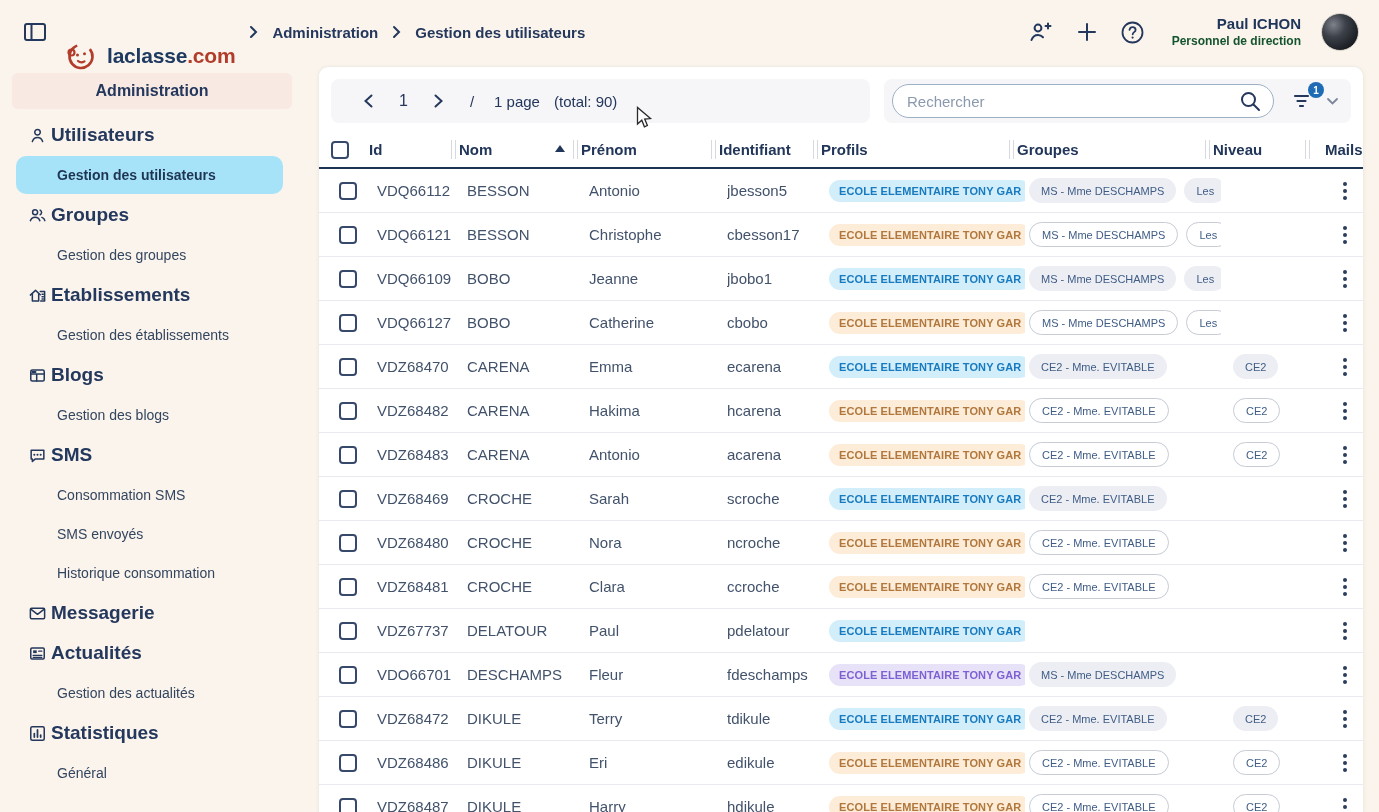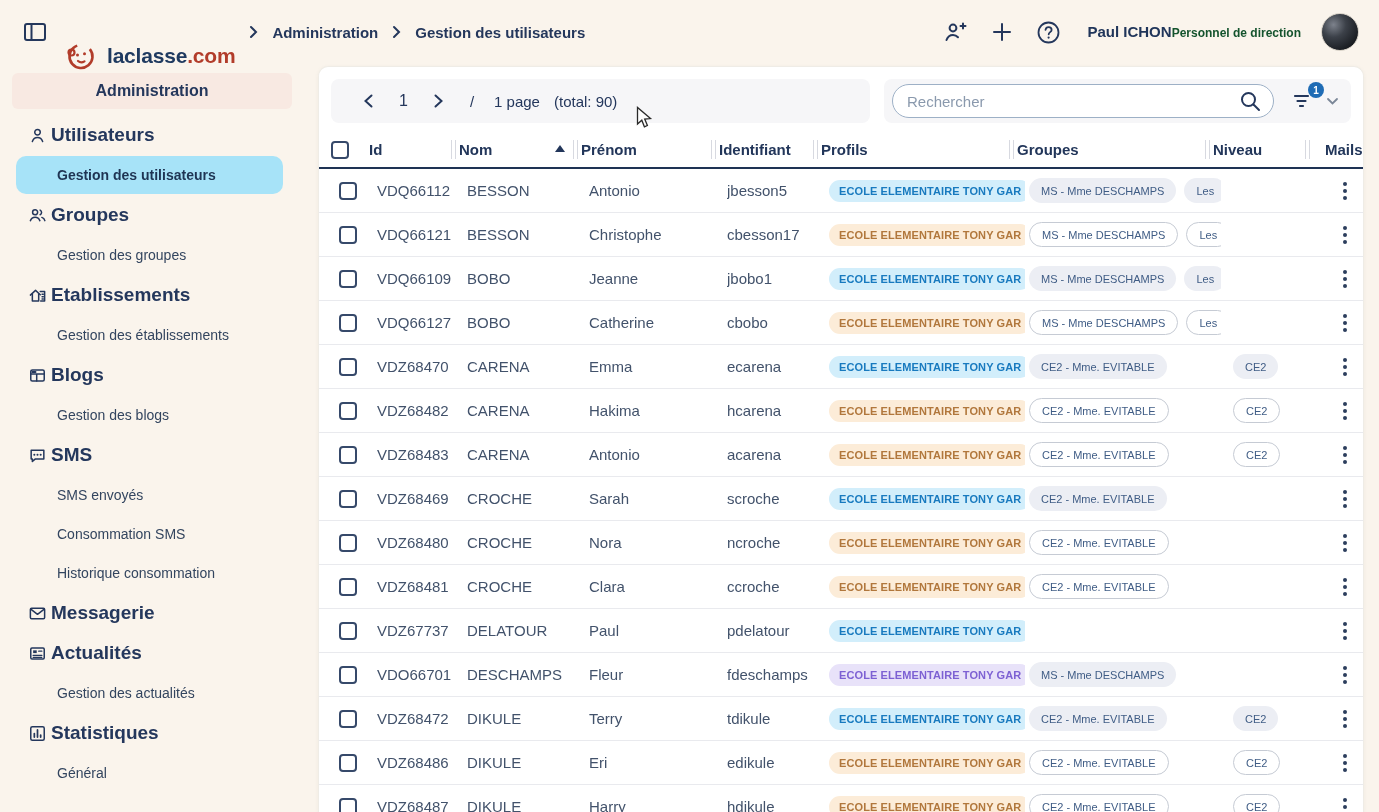--- a/index.html
+++ b/index.html
@@ -11,21 +11,21 @@
   
   .topbar { height:64px; display:flex; align-items:center; padding:0 20px 0 22px; }
   .tb-toggle { width:26px; height:26px; display:flex; align-items:center; justify-content:center; cursor:pointer; }
   .logo-wrap { display:flex; align-items:center; gap:10px; margin-left:16px;margin-top:48px; }
   .wordmark { font-size:21px; font-weight:bold; color:#1f3a60; letter-spacing:-.2px; }
   .wordmark .tld { color:#b23c2a; }
   .crumb-sep { margin:0 14px; display:flex; align-items:center; }
   .crumb { font-size:15px; font-weight:600; color:#24375c; cursor:pointer; }
   .tb-right { margin-left:auto; display:flex; align-items:center; gap:20px; }
   .tb-icon { width:26px; height:26px; display:flex; align-items:center; justify-content:center; cursor:pointer; }
-  .userblock { display:flex; flex-direction:row; align-items:flex-end; line-height:1.25; margin-left:6px; }
+  .userblock { display:flex; flex-direction:column; align-items:flex-end; line-height:1.25; margin-left:6px; }
   .username { font-size:15px; font-weight:bold; color:#20355a; }
   .userrole { font-size:12px; color:#14532d;font-weight:bold; }
   .avatar { width:38px; height:38px; border-radius:50%;
     background:radial-gradient(circle at 32% 30%, #7d828c 0%, #3c4149 35%, #1a1d22 75%, #0c0e11 100%);
     border:1px solid #d8d2c8; }
   
   .sidebar { position:absolute; left:0; top:64px; width:306px; bottom:0; }
   .side-title { margin:9px 14px 6px 12px; height:36px; background:#f8e9e2; border-radius:6px;
     display:flex; align-items:center; justify-content:center;
     font-size:16px; font-weight:bold; color:#24375c; }
@@ -199,22 +199,22 @@
       <div class="side-item">Gestion des blogs</div>
       <div class="side-section">
         <span class="side-icon">
           <svg width="20" height="19" viewBox="0 0 24 24" fill="none" stroke="#24375c" stroke-width="1.9" stroke-linecap="round" stroke-linejoin="round">
             <path d="M4 5.5h16v11H9l-3.5 3v-3H4z"></path>
             <path d="M8 11h.01M12 11h.01M16 11h.01" stroke-width="2.6"></path>
           </svg>
         </span>
                  <span>SMS</span>
       </div>
+      <div class="side-item">Consommation SMS</div>
       <div class="side-item">SMS envoyés</div>
-      <div class="side-item">Consommation SMS</div>
       <div class="side-item">Historique consommation</div>
       <div class="side-section">
         <span class="side-icon">
           <svg width="20" height="19" viewBox="0 0 24 24" fill="none" stroke="#24375c" stroke-width="1.9" stroke-linecap="round" stroke-linejoin="round">
             <rect x="3" y="5.5" width="18" height="13" rx="1.5"></rect>
             <path d="M3.5 6.5 12 13l8.5-6.5"></path>
           </svg>
         </span>
                  <span>Messagerie</span>
       </div>

